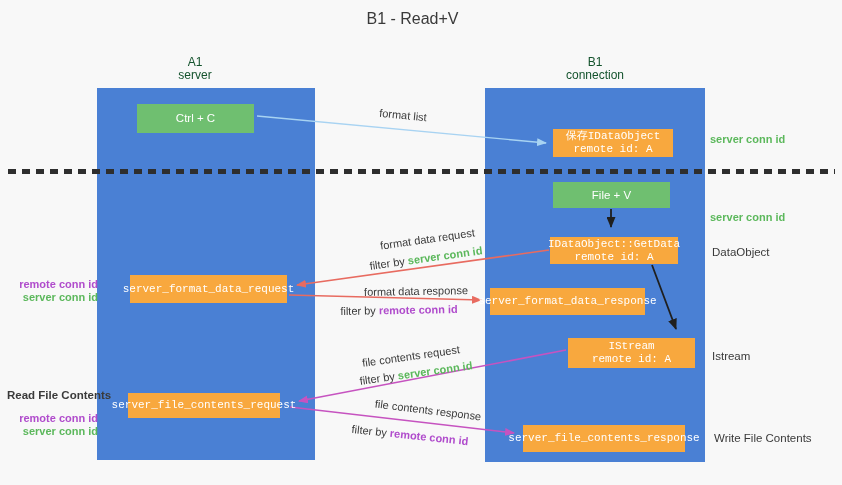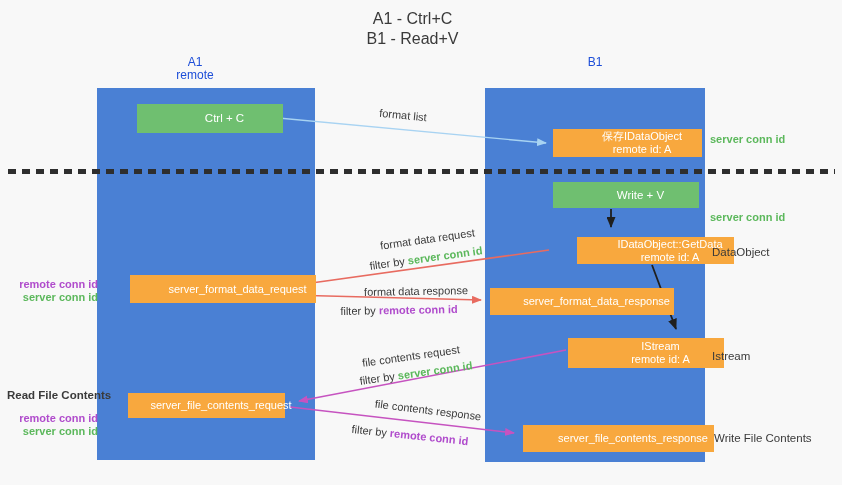--- a/index.html
+++ b/index.html
@@ -10,27 +10,27 @@
   html,body{margin:0;padding:0;}
   body{
     width:842px;height:485px;background:var(--bg);
     font-family:"Liberation Sans", sans-serif; color:var(--dark-text);
     overflow:hidden; position:relative;
   }
   .stage{position:absolute;left:0;top:0;width:842px;height:485px;}
   .abs{position:absolute;}
   .title{text-align:center;font-size:16px;line-height:20px;color:#3a3a3a;}
   .lane{background:var(--lane);}
-  .lane-header{text-align:center;font-size:12px;line-height:13px;color:#1d4ed8;}
+  .lane-header{text-align:center;font-size:12px;line-height:13px;color:#14532d;}
   .node{
     display:flex;flex-direction:column;align-items:center;justify-content:center;
-    color:#fff;font-size:11px;line-height:13px;text-align:center;white-space:nowrap;padding-left:29px;
+    color:#fff;font-size:11px;line-height:13px;text-align:center;white-space:nowrap;
   }
   .green{background:var(--green-box);font-size:11.5px;}
-  .orange{background:var(--orange-box);}
+  .orange{background:var(--orange-box);font-family:Liberation Mono, monospace;}
   .dotted{
     height:5px;
     background:repeating-linear-gradient(90deg,#2e2e2e 0 8px,transparent 8px 14px);
   }
   .edge-label{font-size:11px;line-height:13px;text-align:center;white-space:nowrap;color:#3a3a3a;}
   .rot-m8{transform:rotate(-8deg);}
   .rot-m1{transform:rotate(-1deg);}
   .rot-p5{transform:rotate(5.5deg);}
   .rot-p7{transform:rotate(7deg);}
   .rot-p6{transform:rotate(6deg);}
@@ -38,30 +38,30 @@
   .purple-id{color:var(--purple-text);font-weight:bold;}
   .side-label{font-size:11.5px;line-height:13px;white-space:nowrap;}
   .arrows{position:absolute;left:0;top:0;pointer-events:none;}
 </style>
 </head>
 <body>
 
 <div class="stage">
 
   <div class="abs title" style="left:300px;top:9px;width:225px;">
-    <div>A1 - Ctrl+C</div>
     <div>B1 - Read+V</div>
   </div>
 
   <div class="abs lane-header" style="left:97px;top:56px;width:196px;">
     <div>A1</div>
-    <div>remote</div>
+    <div>server</div>
   </div>
   <div class="abs lane-header" style="left:485px;top:56px;width:220px;">
     <div>B1</div>
+    <div>connection</div>
   </div>
 
   <div class="abs lane" style="left:97px;top:88px;width:218px;height:372px;"></div>
   <div class="abs lane" style="left:485px;top:88px;width:220px;height:374px;"></div>
 
   <div class="abs dotted" style="left:8px;top:169px;width:827px;"></div>
 
   <svg class="arrows" width="842" height="485" viewBox="0 0 842 485">
     <defs>
       <marker id="mBlue" markerUnits="userSpaceOnUse" markerWidth="10" markerHeight="8" refX="9" refY="4" orient="auto">
@@ -89,42 +89,42 @@
   <div class="abs node green" style="left:137px;top:104px;width:117px;height:29px;">
     <div>Ctrl + C</div>
   </div>
 
   <div class="abs node orange" style="left:553px;top:129px;width:120px;height:28px;">
     <div>保存IDataObject</div>
     <div>remote id: A</div>
   </div>
 
   <div class="abs node green" style="left:553px;top:182px;width:117px;height:26px;">
-    <div>Write + V</div>
+    <div>File + V</div>
   </div>
 
-  <div class="abs node orange" style="left:577px;top:237px;width:128px;height:27px;">
+  <div class="abs node orange" style="left:550px;top:237px;width:128px;height:27px;">
     <div>IDataObject::GetData</div>
     <div>remote id: A</div>
   </div>
 
   <div class="abs node orange" style="left:130px;top:275px;width:157px;height:28px;">
     <div>server_format_data_request</div>
   </div>
 
   <div class="abs node orange" style="left:490px;top:288px;width:155px;height:27px;">
     <div>server_format_data_response</div>
   </div>
 
   <div class="abs node orange" style="left:568px;top:338px;width:127px;height:30px;">
     <div>IStream</div>
     <div>remote id: A</div>
   </div>
 
-  <div class="abs node orange" style="left:128px;top:393px;width:128px;height:25px;">
+  <div class="abs node orange" style="left:128px;top:393px;width:152px;height:25px;">
     <div>server_file_contents_request</div>
   </div>
 
   <div class="abs node orange" style="left:523px;top:425px;width:162px;height:27px;">
     <div>server_file_contents_response</div>
   </div>
 
   <div class="abs edge-label rot-p5" style="left:353px;top:109px;width:100px;">format list</div>
 
   <div class="abs edge-label rot-m8" style="left:365px;top:233px;width:125px;">format data request</div>

